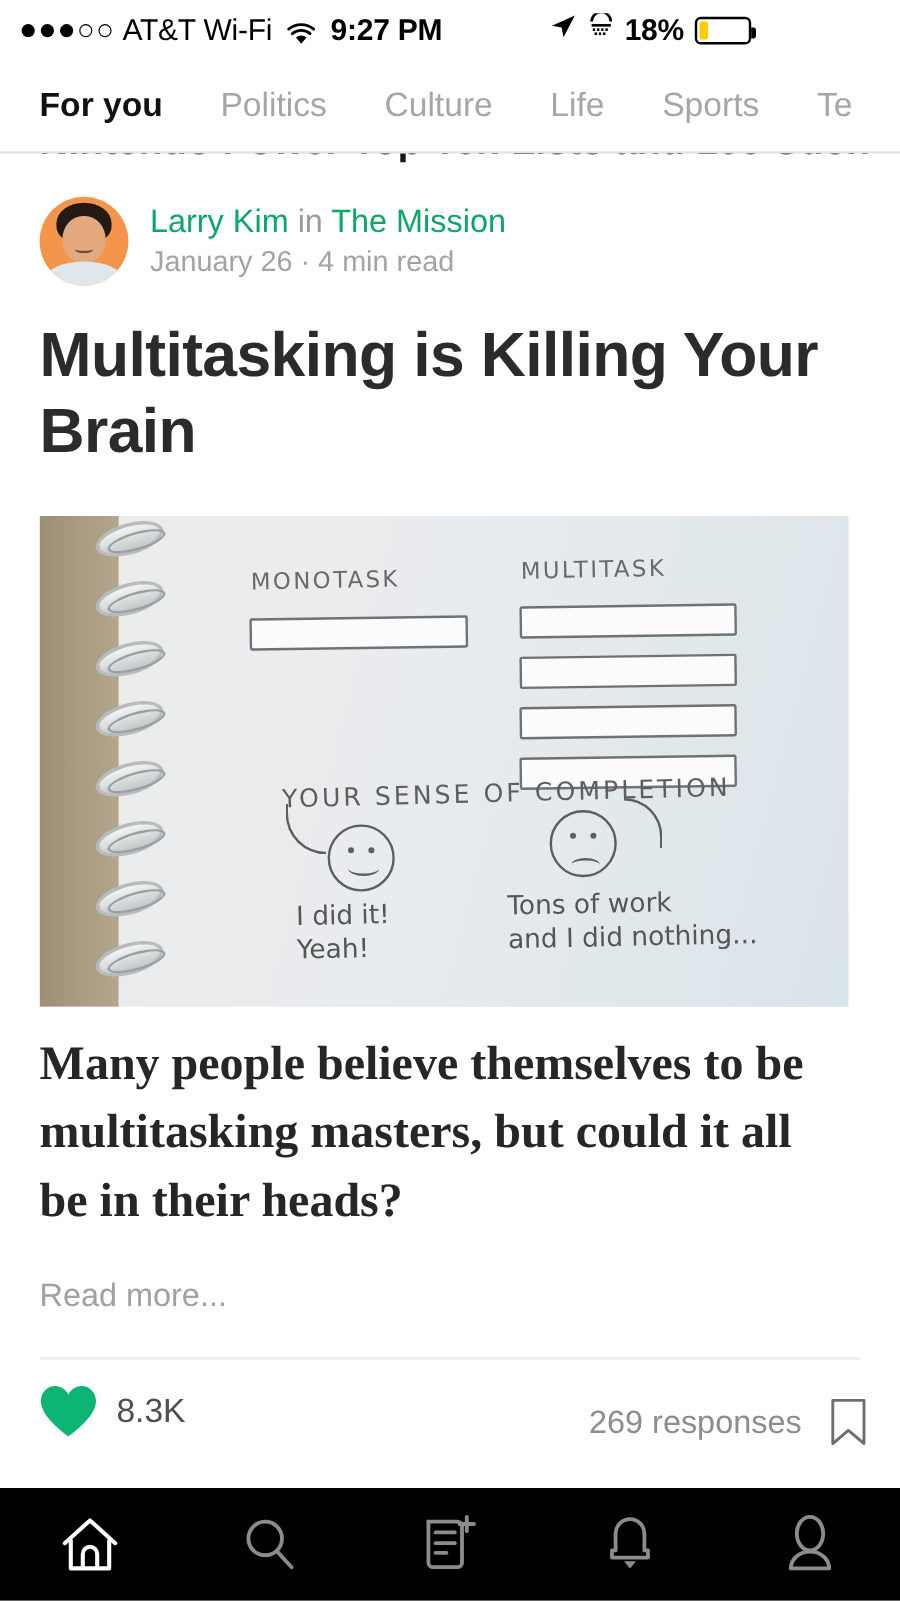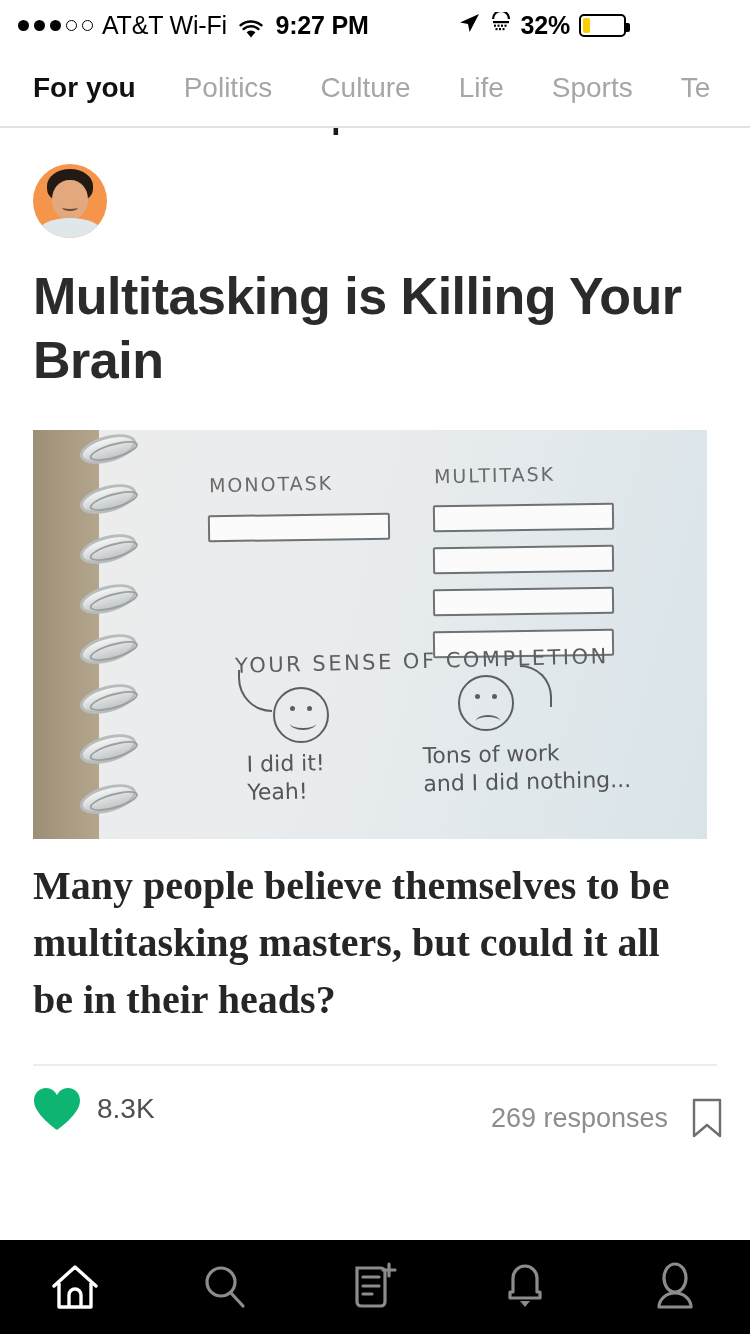--- a/index.html
+++ b/index.html
@@ -259,21 +259,21 @@
         <rect x="3" y="9" width="16" height="2.2" fill="#000"></rect>
         <rect x="4" y="12.6" width="2" height="2.2" fill="#000"></rect>
         <rect x="7.5" y="12.6" width="2" height="2.2" fill="#000"></rect>
         <rect x="11" y="12.6" width="2" height="2.2" fill="#000"></rect>
         <rect x="14.5" y="12.6" width="2" height="2.2" fill="#000"></rect>
         <rect x="5.5" y="16" width="2" height="2.2" fill="#000"></rect>
         <rect x="9" y="16" width="2" height="2.2" fill="#000"></rect>
         <rect x="12.5" y="16" width="2" height="2.2" fill="#000"></rect>
       </svg>
     </span>
-    <span>32%</span>
+    <span>18%</span>
     <span class="battery">
       <span class="fill" id="battery-fill" style="width: 18%; background: rgb(255, 204, 0);"></span>
     </span>
   </div>
 </div>
 
 <div class="tabbar" id="tabbar">
     <div class="tab active">For you</div>
     <div class="tab">Politics</div>
     <div class="tab">Culture</div>
@@ -288,20 +288,32 @@
   <div class="ghost-row">
     <div class="ghost-text">Nintendo Power Top Ten Lists and 100 Such</div>
   </div>
 
   <div class="byline">
     <div class="avatar">
       <span class="hair"></span>
         <span class="face"></span>
       <span class="smile"></span>
         <span class="shirt"></span>
+    </div>
+    <div class="byline-text">
+      <div class="byline-line1">
+        <span class="author">Larry Kim</span>
+        <span class="in-word">in</span>
+        <span class="publication">The Mission</span>
+      </div>
+      <div class="byline-line2">
+        <span>January 26</span>
+        <span>·</span>
+        <span>4 min read</span>
+      </div>
     </div>
   </div>
 
   <div class="headline">Multitasking is Killing Your Brain</div>
 
   <div class="hero">
     <div class="cover"></div>
     <div class="page"></div>
     <span class="spiral" style="top:6px"></span>
     <span class="spiral" style="top:56px"></span>
@@ -340,20 +352,21 @@
       <div>I did it!</div>
       <div>Yeah!</div>
     </div>
     <div class="caption cap-sad">
       <div>Tons of work</div>
       <div>and I did nothing...</div>
     </div>
   </div>
 
   <div class="subtitle">Many people believe themselves to be multitasking masters, but could it all be in their heads?</div>
+  <div class="readmore">Read more...</div>
 
   <div class="eng-divider"></div>
   <div class="engagement">
     <div class="claps">
       <span class="heart">
         <svg width="48" height="44" viewBox="0 0 48 44">
           <path d="M24 43 C24 43 1 27.5 1 13.8 C1 6 6.6 1 13 1 C18 1 22 4 24 8.2 C26 4 30 1 35 1 C41.4 1 47 6 47 13.8 C47 27.5 24 43 24 43 Z" id="heart-path" fill="#0DB573"></path>
         </svg>
       </span>
       <span class="claps-count">8.3K</span>

